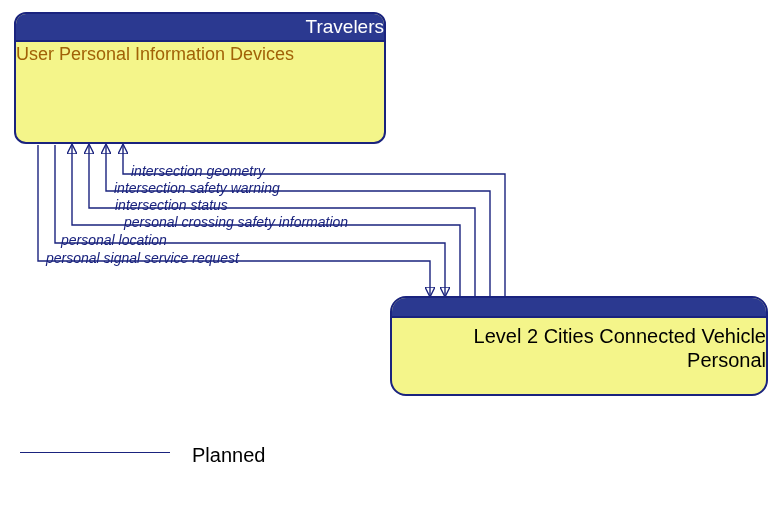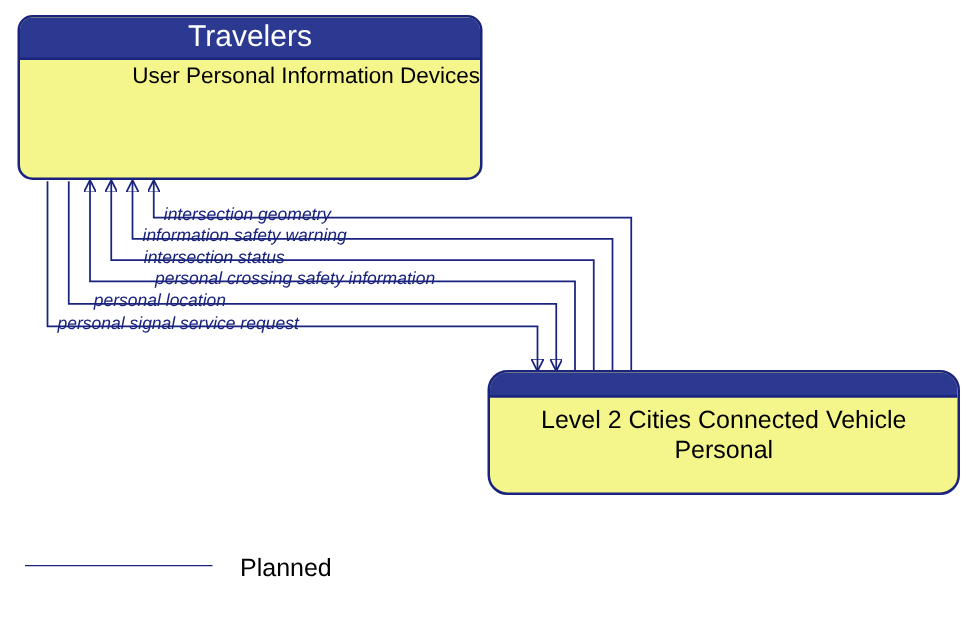--- a/index.html
+++ b/index.html
@@ -26,29 +26,29 @@
     height: 132px;
     border: 2px solid #1a237e;
     background: #f4f58a;
     border-radius: 12px;
     box-sizing: border-box;
     overflow: hidden;
   }
   .box-a .header {
     background: #2b3990;
     color: #ffffff;
-    text-align: center;
-    font-size: 24px;
+    text-align: right;
+    font-size: 19px;
     padding: 2px 0;
     border-bottom: 2px solid #1a237e;
   }
   .box-a .body {
-    color: #000000;
+    color: #a16207;
     font-size: 18px;
-    text-align: right;
+    text-align: left;
     padding-top: 2px;
   }
   
   .box-b {
     position: absolute;
     left: 390px;
     top: 296px;
     width: 378px;
     height: 100px;
     border: 2px solid #1a237e;
@@ -58,21 +58,21 @@
     overflow: hidden;
   }
   .box-b .header {
     background: #2b3990;
     height: 18px;
     border-bottom: 2px solid #1a237e;
   }
   .box-b .body {
     color: #000;
     font-size: 20px;
-    text-align: center;
+    text-align: right;
     padding-top: 6px;
     line-height: 1.2;
   }
   
   .flow-label {
     position: absolute;
     font-size: 14px;
     color: #1a237e;
     white-space: nowrap;
     font-style: italic;
@@ -138,22 +138,22 @@
 
   <div class="box-b">
     <div class="header"></div>
     <div class="body">
       <span>Level 2 Cities Connected Vehicle</span><br>
       <span>Personal</span>
     </div>
   </div>
 
   <div class="flow-label" style="left:131px; top:163px;">intersection geometry</div>
-  <div class="flow-label" style="left:114px; top:180px;">information safety warning</div>
+  <div class="flow-label" style="left:114px; top:180px;">intersection safety warning</div>
   <div class="flow-label" style="left:97px;  top:197px;margin-left:18px;">intersection status</div>
   <div class="flow-label" style="left:80px;  top:214px;margin-left:44px;">personal crossing safety information</div>
-  <div class="flow-label" style="left:75px;  top:232px;text-align:right;">personal location</div>
+  <div class="flow-label" style="left:61px;  top:232px;text-align:right;">personal location</div>
   <div class="flow-label" style="left:46px;  top:250px;">personal signal service request</div>
 
   <div class="legend-line"></div>
   <div class="legend-text">Planned</div>
 
 </div>
 
 </body></html>

